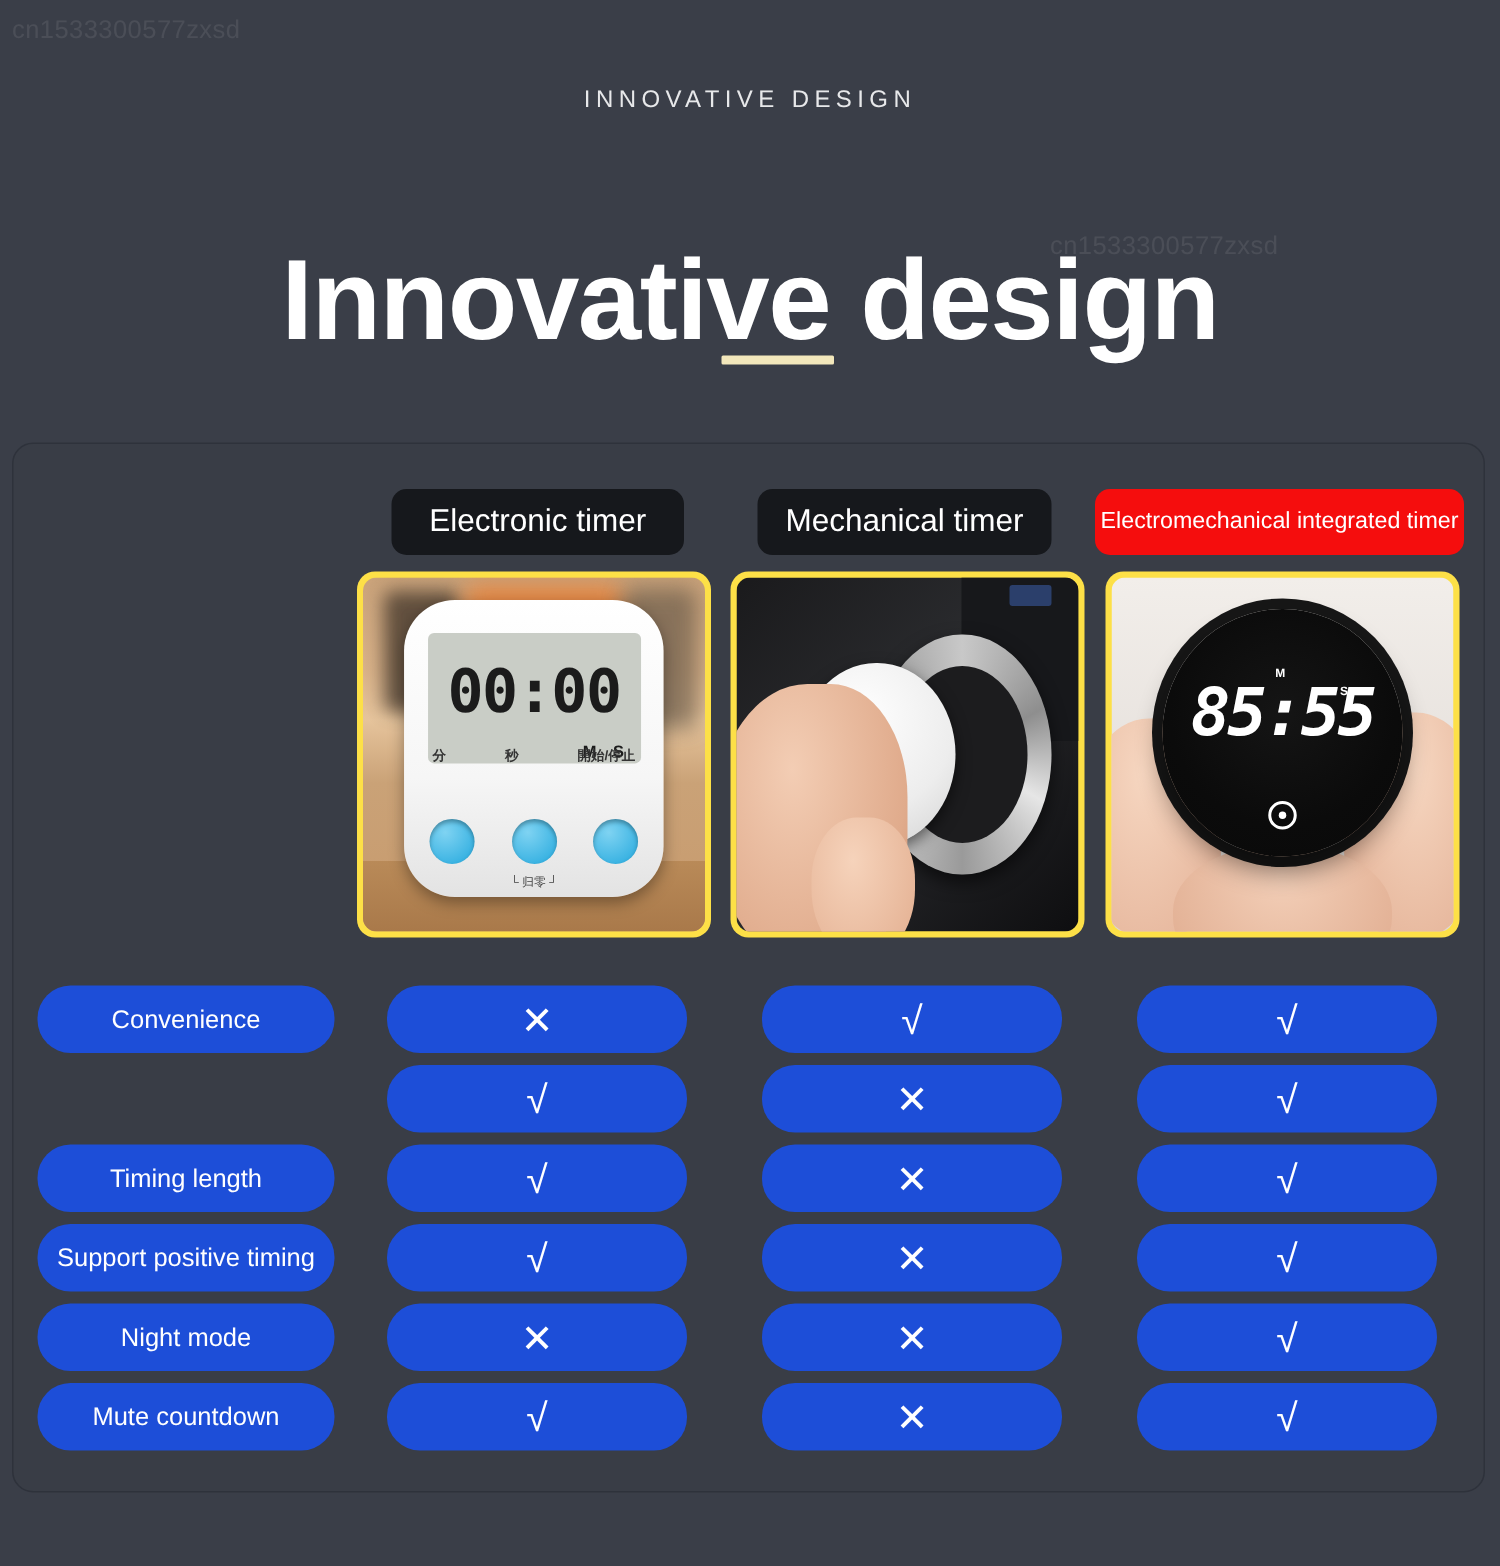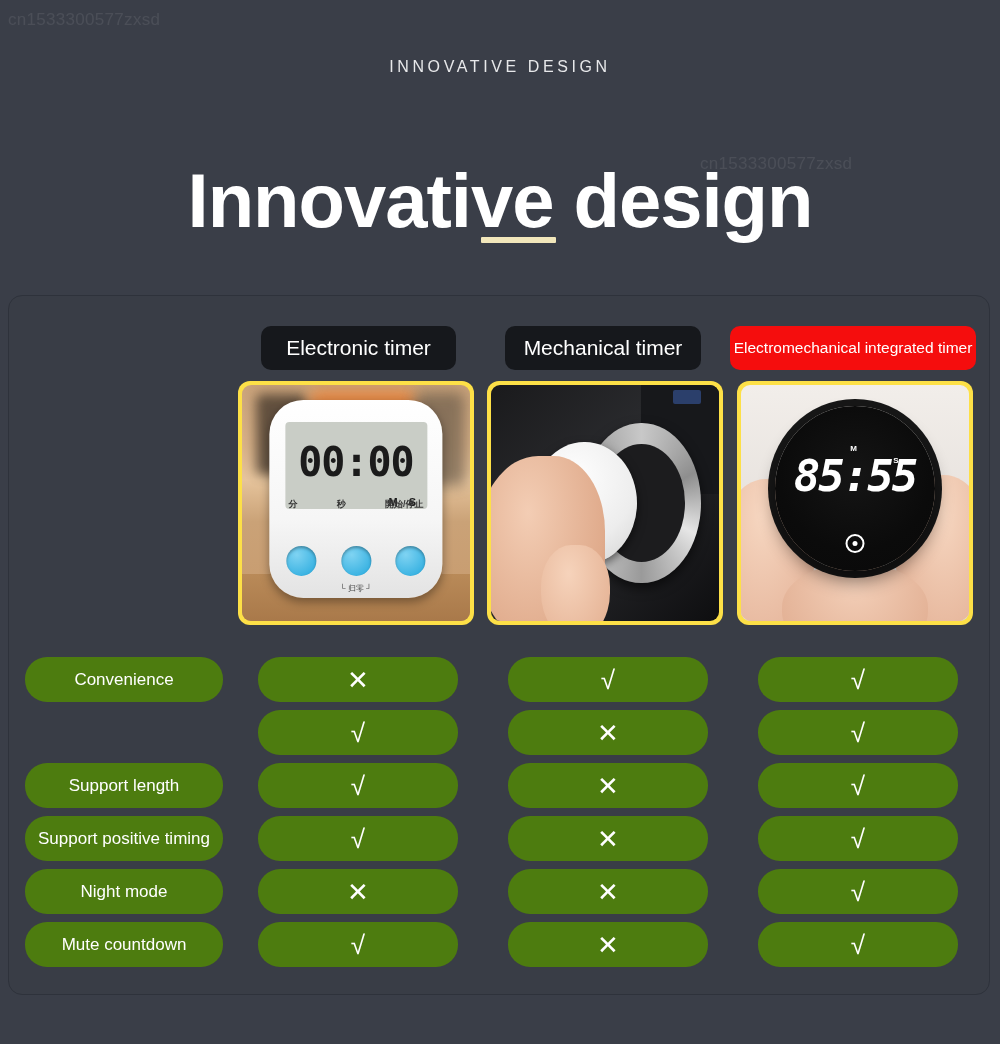--- a/index.html
+++ b/index.html
@@ -192,21 +192,21 @@
     width:15px;height:15px;border-radius:50%;border:2px solid #fff;
     display:flex;align-items:center;justify-content:center;
   }
   .knob .pw:after{content:"";width:5px;height:5px;border-radius:50%;background:#fff;}
 
   
   .grid{position:absolute;left:0;top:657px;width:1000px;}
   .grow{position:relative;height:53px;margin-bottom:0;}
   .cell{
     position:absolute;top:0;height:45px;
-    background:#4d7c0f;
+    background:#1d4ed8;
     border-radius:22px;
     display:flex;align-items:center;justify-content:center;
     box-sizing:border-box;
     color:#ffffff;
     text-align:center;
   }
   .cell.lab{left:25px;width:198px;font-size:17px;}
   .cell.c0{left:258px;width:200px;}
   .cell.c1{left:508px;width:200px;}
   .cell.c2{left:758px;width:200px;}
@@ -316,21 +316,21 @@
         </div>
       <div class="cell c1">
           <span class="mark">✕</span>
         </div>
       <div class="cell c2">
           <span class="mark">√</span>
         </div>
     </div>
 
     <div class="grow">
-      <div class="cell lab">Support length</div>
+      <div class="cell lab">Timing length</div>
       <div class="cell c0">
           <span class="mark">√</span>
         </div>
       <div class="cell c1">
           <span class="mark">✕</span>
         </div>
       <div class="cell c2">
           <span class="mark">√</span>
         </div>
     </div>

